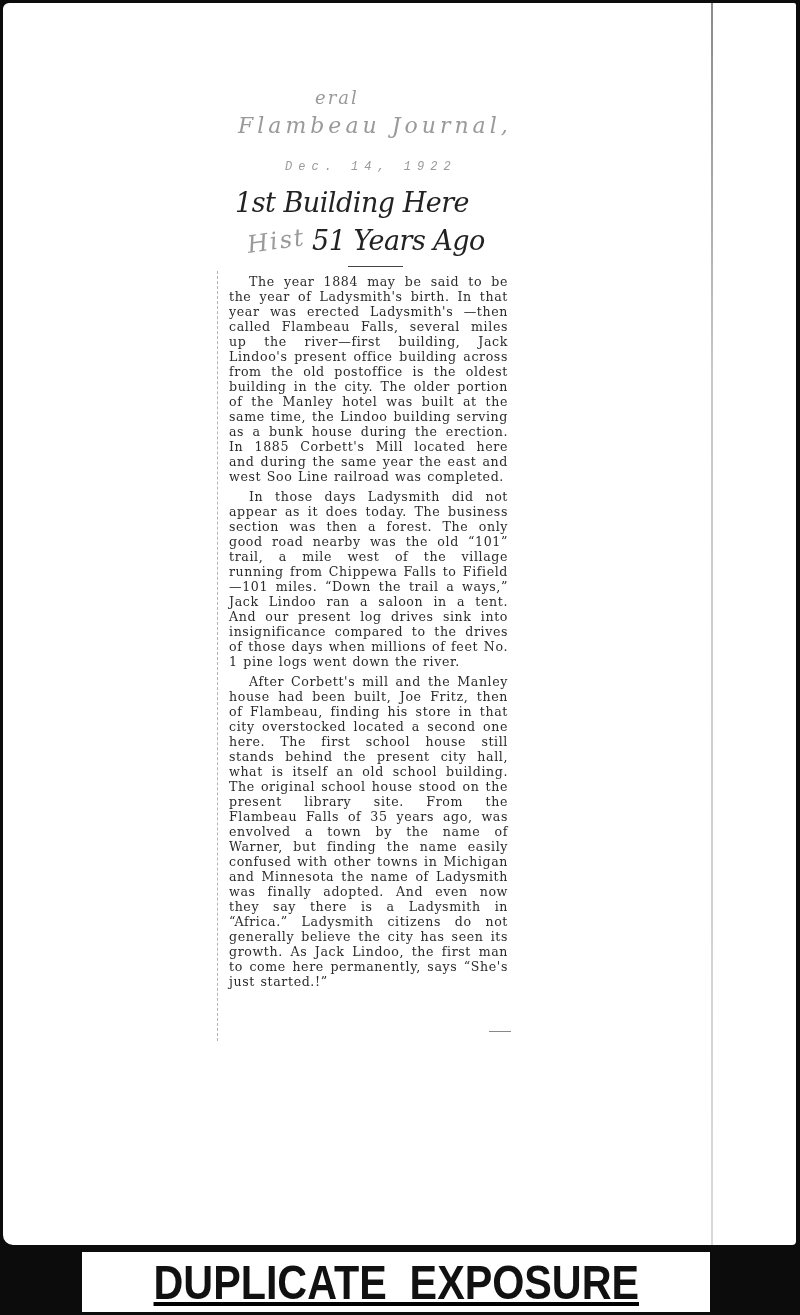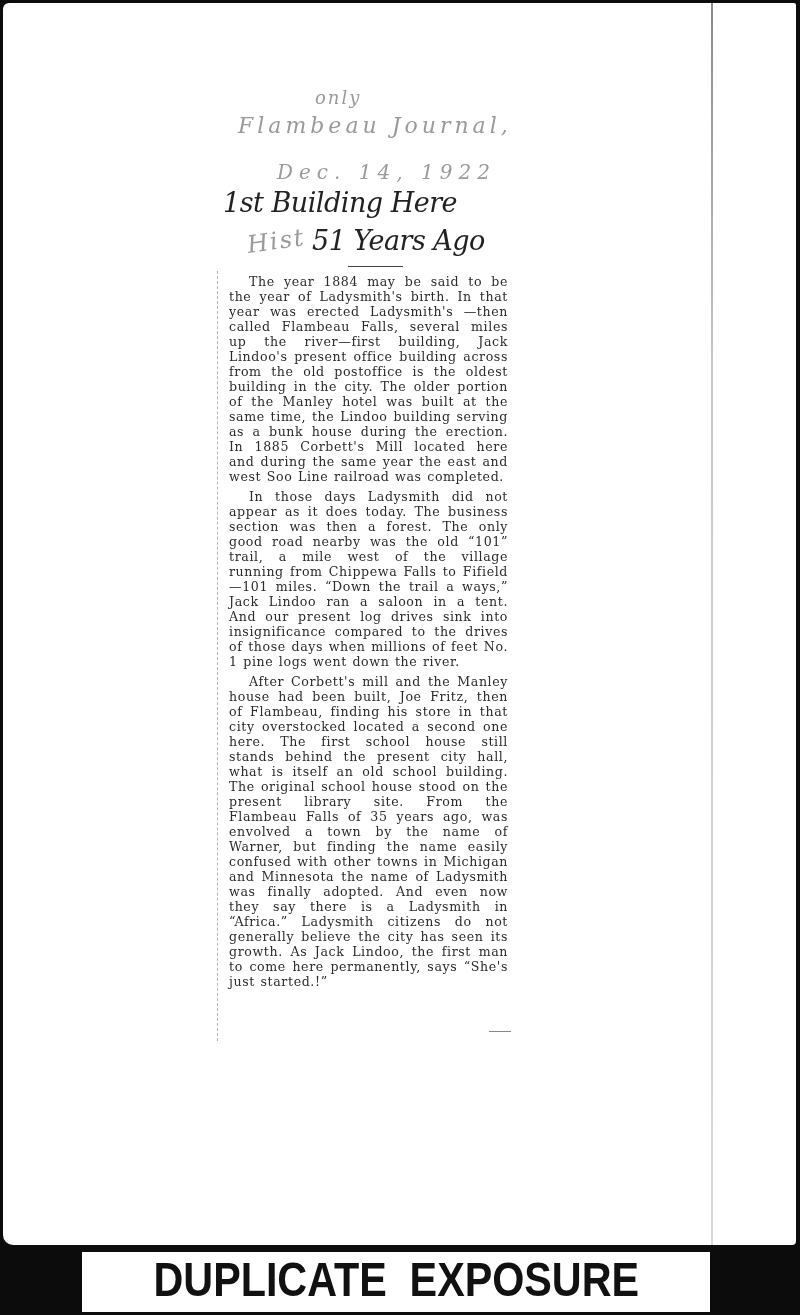--- a/index.html
+++ b/index.html
@@ -15,62 +15,62 @@
     .fold-line {
       position: absolute; left: 708px; top: 0; width: 2px; height: 1242px;
       background: linear-gradient(#8a8a8a, #c8c8c8 30%, #d8d8d8);
     }
     .handwriting {
       position: absolute; color: #9a9a9a; font-family: "DejaVu Serif", serif;
       font-style: italic; letter-spacing: 2px; white-space: nowrap;
     }
     .hw1 { left: 312px; top: 84px; font-size: 18px; }
     .hw2 { left: 235px; top: 110px; font-size: 22px; letter-spacing: 4px; }
-    .hw3 { left: 274px; top: 157px; font-size: 20px; letter-spacing: 6px; }
+    .hw3 { left: 282px; top: 157px; font-size: 12px; letter-spacing: 6px; font-family: Liberation Mono, monospace; }
     .hw4 { left: 244px; top: 224px; font-size: 24px; transform: rotate(-8deg); }
 
     .headline {
       position: absolute; font-style: italic; color: #222;
       font-family: "DejaVu Serif", serif; font-size: 27px; letter-spacing: -0.5px;
       white-space: nowrap;
     }
-    .h1 { left: 220px; top: 184px; }
+    .h1 { left: 232px; top: 184px; }
     .h2 { left: 309px; top: 222px; }
     .head-rule {
       position: absolute; left: 345px; top: 263px; width: 55px; height: 1px; background: #444;
     }
     .col-rule {
       position: absolute; left: 214px; top: 268px; width: 1px; height: 770px;
       border-left: 1px dashed #b5b5b5;
     }
     .article {
       position: absolute; left: 221px; top: 266px; width: 289px;
       font-family: "DejaVu Serif", serif; font-size: 12.6px; line-height: 15.0px;
       color: #2b2b2b; text-align: justify; letter-spacing: 0.6px; word-spacing: 1px;
     }
     .article p { margin: 5px; text-indent: 20px; hyphens: manual; }
     .end-mark {
       position: absolute; left: 486px; top: 1028px; width: 22px; height: 1px; background: #888;
     }
     .stamp {
       position: absolute; left: 82px; top: 1252px; width: 628px; height: 60px;
-      background: #ffffff; display: flex; align-items: flex-start; justify-content: center;
+      background: #ffffff; display: flex; align-items: center; justify-content: center; text-decoration: underline;
     }
     .stamp span {
       font-family: "Liberation Sans", sans-serif; font-weight: bold; font-size: 48px;
       color: #111; letter-spacing: 0px; transform: scaleX(0.86); white-space: pre;
     }
   </style>
 </head>
 <body>
 
 <div class="sheet">
   <div class="fold-line"></div>
 
-  <div class="handwriting hw1">only</div>
+  <div class="handwriting hw1">eral</div>
   <div class="handwriting hw2">Flambeau Journal,</div>
   <div class="handwriting hw3">Dec. 14, 1922</div>
   <div class="handwriting hw4">Hist</div>
 
   <div class="headline h1">1st Building Here</div>
   <div class="headline h2">51 Years Ago</div>
   <div class="head-rule"></div>
 
   <div class="col-rule"></div>
 

